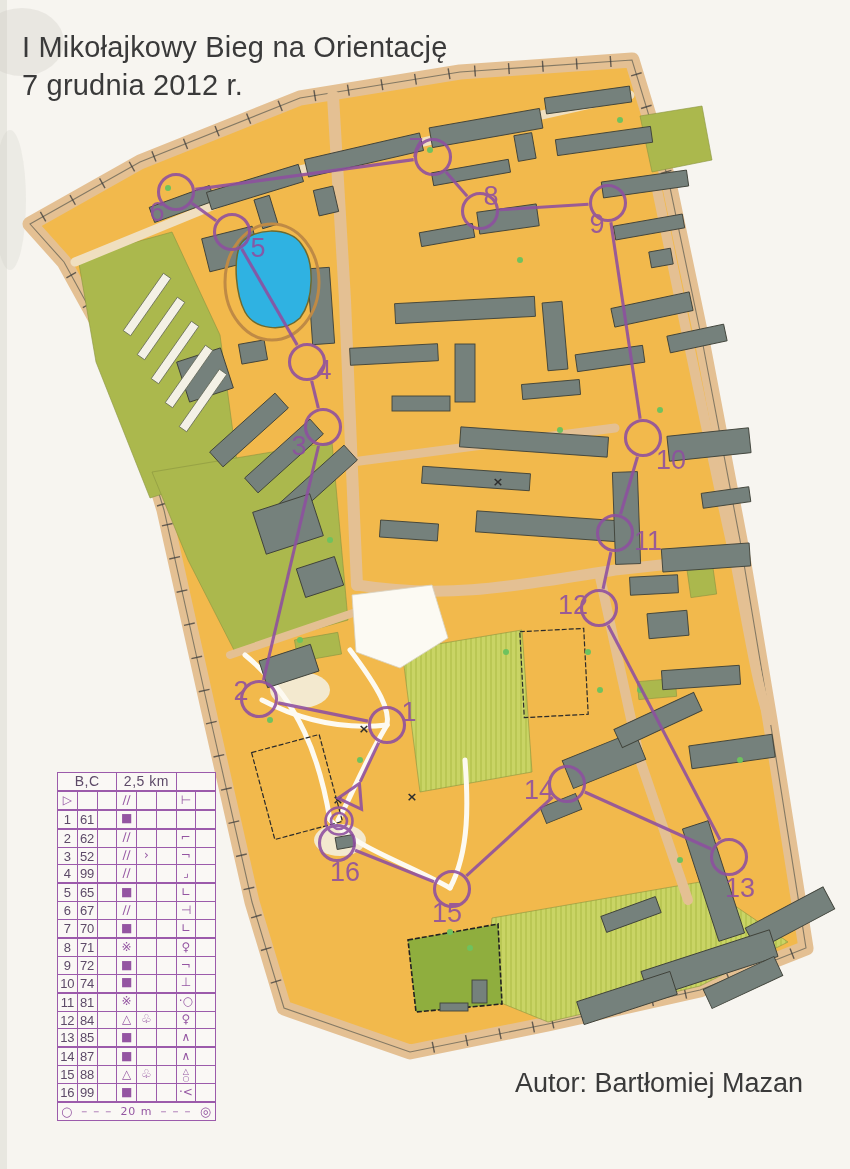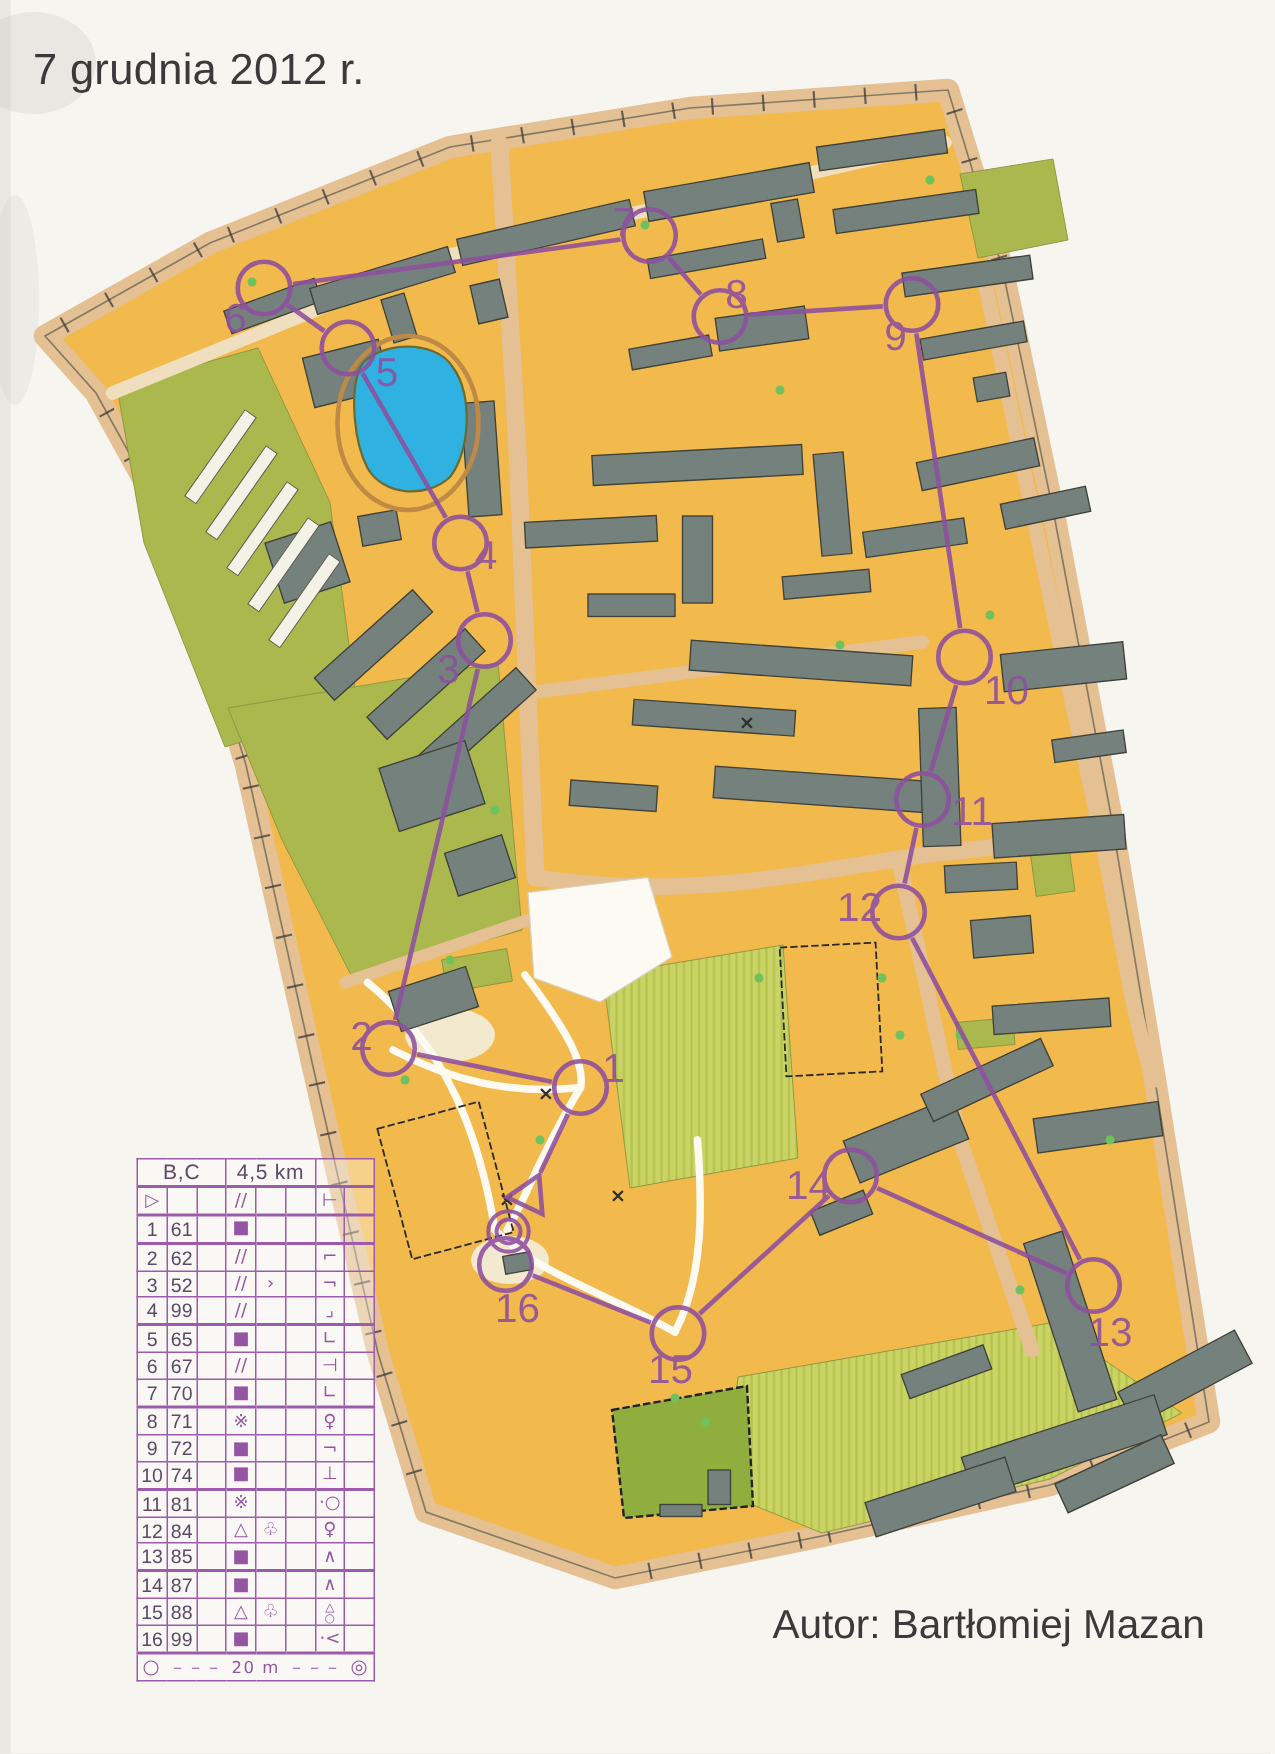--- a/index.html
+++ b/index.html
@@ -3,21 +3,21 @@
 <meta charset="utf-8">
 <style>
   html,body{margin:0;padding:0;background:#e8e6e0;}
   #page{position:relative;width:850px;height:1169px;background:#f7f5f0;overflow:hidden;
         font-family:"Liberation Sans","DejaVu Sans",sans-serif;}
   #mapsvg{position:absolute;left:0;top:0;}
   .title-block{position:absolute;left:22px;top:28px;color:#3a3a3a;font-size:29px;line-height:1.32;letter-spacing:.2px;}
   .credits-block{position:absolute;left:515px;top:1066px;color:#3a3a3a;font-size:27px;line-height:1.28;}
   
   #desc{position:absolute;left:57px;top:772px;border-collapse:collapse;table-layout:fixed;
-        background:rgba(255,255,255,.35);margin-left:34px;}
+        background:rgba(255,255,255,.35);}
   #desc td{width:18.75px;height:16.9px;padding:0;border:1.3px solid #9c5bab;text-align:center;
            vertical-align:middle;font-size:13px;color:#5d4a68;overflow:hidden;}
   #desc tr.thick td{border-bottom-width:2.4px;}
   #desc td.hdr{font-size:14px;letter-spacing:.5px;}
   #desc td.sym{font-family:"DejaVu Sans",sans-serif;color:#9455a2;font-size:12px;white-space:pre-line;line-height:.8;}
   #desc td.sym.stacked{font-size:8px;line-height:.9;}
   #desc td.foot{font-size:11px;color:#9455a2;font-family:"DejaVu Sans",sans-serif;letter-spacing:1px;}
   .foot-wrap{display:flex;align-items:center;justify-content:space-between;padding:0 3px;}
   .foot-circ{font-size:13px;}
 </style>
@@ -294,28 +294,29 @@
         <circle cx="452" cy="889" r="17.5" fill="none" stroke="#8e4fa0" stroke-width="3.1"></circle>
         <text x="447" y="922" fill="#8e4fa0" font-size="27" text-anchor="middle" font-family="Liberation Sans, DejaVu Sans, sans-serif">15</text>
         <circle cx="337" cy="843" r="17.5" fill="none" stroke="#8e4fa0" stroke-width="3.1"></circle>
         <text x="345" y="881" fill="#8e4fa0" font-size="27" text-anchor="middle" font-family="Liberation Sans, DejaVu Sans, sans-serif">16</text>
         <circle cx="339" cy="821" r="8" fill="none" stroke="#8e4fa0" stroke-width="2.6"></circle>
         <circle cx="339" cy="821" r="13.5" fill="none" stroke="#8e4fa0" stroke-width="2.6"></circle>
       </g>
   </svg>
 
   <div class="title-block">
+    <div>I Mikołajkowy Bieg na Orientację</div>
     <div>7 grudnia 2012 r.</div>
   </div>
 
   <table id="desc">
     <tbody id="descBody">
         <tr class="thick">
           <td colspan="3" class="hdr">B,C</td>
-          <td colspan="3" class="hdr">4,5 km</td>
+          <td colspan="3" class="hdr">2,5 km</td>
           <td colspan="2" class="hdr"></td>
         </tr>
         <tr class="thick">
           <td class="sym">▷</td>
           <td></td>
           <td class="sym"></td>
           <td class="sym">∕∕</td>
           <td class="sym"></td>
           <td class="sym"></td>
           <td class="sym">⊢</td>

